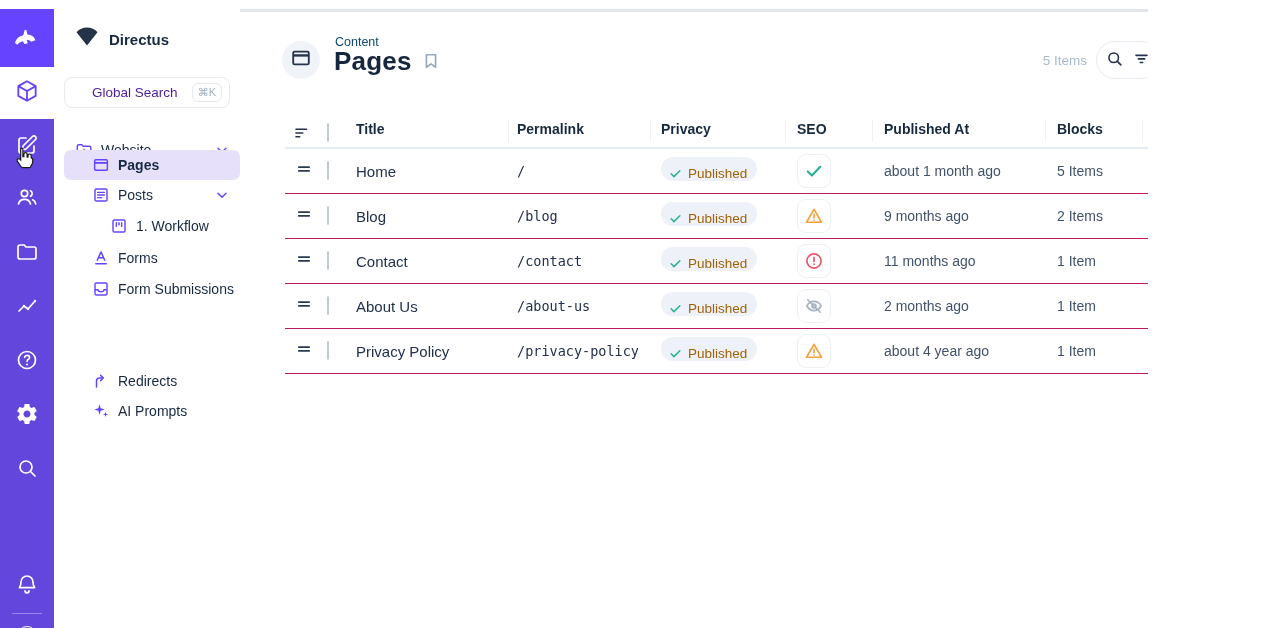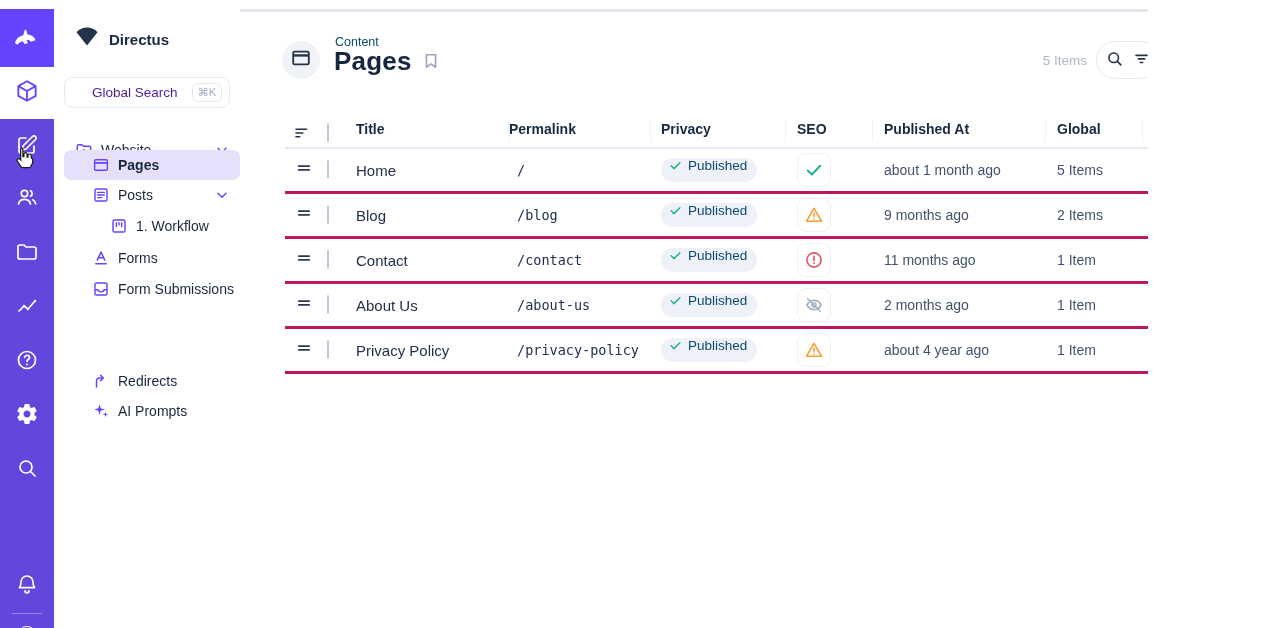--- a/index.html
+++ b/index.html
@@ -41,32 +41,32 @@
   .hd-bookmark{position:absolute;left:421px;top:41px;}
   .hd-count{position:absolute;left:1010px;top:44px;width:77px;text-align:right;font-size:13.5px;color:#A9B9CC;}
   .hd-pill{position:absolute;left:1096px;top:32px;width:64px;height:38px;border:1px solid #E6EBF1;border-radius:19px;background:#fff;display:flex;align-items:center;justify-content:center;gap:8px;}
   .hd-add{position:absolute;left:1164px;top:31px;width:40px;height:40px;border-radius:50%;background:#6644FF;display:flex;align-items:center;justify-content:center;box-shadow:0 3px 8px rgba(102,68,255,.35);}
 
   
   .table{position:absolute;left:285px;top:108px;width:920px;}
   .t-head{position:relative;height:32px;border-bottom:2px solid #E4EAF1;}
   .t-head .th{position:absolute;top:4px;font-size:14px;font-weight:bold;color:#172940;}
   .t-sep{position:absolute;top:3px;height:22px;width:1px;background:#EEF2F6;}
-  .t-row{position:relative;height:45px;border-bottom:3px solid #be185d;}
+  .t-row{position:relative;height:45px;border-bottom:1px solid #be185d;}
   .cell{position:absolute;top:50%;transform:translateY(-50%);}
   .c-handle{left:10px;}
   .c-check{left:42px;}
   .c-title{left:71px;font-size:15px;color:#21304D;}
   .c-perma{left:232px;font-family:"DejaVu Sans Mono",monospace;font-size:13.5px;color:#21304D;}
   .c-status{left:376px;}
   .c-seo{left:512px;}
   .c-pub{left:599px;font-size:14px;color:#42526B;}
   .c-blocks{left:772px;font-size:14px;color:#42526B;}
   .checkbox{width:17px;height:17px;border:1.5px solid #BCC8D5;border-radius:4px;background:#fff;}
-  .badge{display:inline-flex;align-items:flex-start;gap:5px;height:24px;padding:0 10px 0 7px;border-radius:12px;background:#EEF1F8;font-size:13.5px;color:#0c4a6e;}
+  .badge{display:inline-flex;align-items:flex-end;gap:5px;height:24px;padding:0 10px 0 7px;border-radius:12px;background:#EEF1F8;font-size:13.5px;color:#a16207;}
   .seo-box{width:34px;height:34px;border:1px solid #EDF1F5;border-radius:9px;background:#fff;display:flex;align-items:center;justify-content:center;}
   .seo-box [data-seo]{display:none;align-items:center;justify-content:center;}
 
   
   .rsb{position:absolute;left:1235px;top:0;width:32px;height:628px;background:#fff;}
   .rsb-btn{position:absolute;left:0;width:32px;height:55px;display:flex;align-items:center;justify-content:center;}
   .rsb-div{position:absolute;left:1px;width:31px;height:1px;background:#EDF1F5;}
   .rsb-partial{position:absolute;left:10px;top:620px;width:17px;height:12px;background:#25334A;border-radius:4px 4px 0 0;}
   .rsb-partial:before{content:"";position:absolute;left:5px;top:-3px;width:7px;height:4px;background:#25334A;border-radius:2px 2px 0 0;}
 
@@ -312,25 +312,25 @@
 
   <div class="table">
     <div class="t-head">
       <span class="th" style="left:8px;top:7px;">
         <svg width="18" height="18" viewBox="0 0 24 24" fill="none" stroke="#22304A" stroke-width="2.1" stroke-linecap="round">
             <path d="M4 7h14M4 12h9M4 17h5"></path>
           </svg>
       </span>
       <span class="cell c-check" style="top:16px;"><span class="checkbox"></span></span>
       <span class="th" style="left:71px;">Title</span>
-      <span class="th" style="left:224px;">Permalink</span>
+      <span class="th" style="left:232px;">Permalink</span>
       <span class="th" style="left:376px;">Privacy</span>
       <span class="th" style="left:512px;">SEO</span>
       <span class="th" style="left:599px;">Published At</span>
-      <span class="th" style="left:772px;">Global</span>
+      <span class="th" style="left:772px;">Blocks</span>
       <span class="th" style="left:898px;top:5px;">
         <svg width="20" height="20" viewBox="0 0 24 24" fill="none" stroke="#9AA8BC" stroke-width="2" stroke-linecap="round">
             <path d="M12 5v14M5 12h14"></path>
           </svg>
       </span>
       <span class="t-sep" style="left:223px;"></span>
         <span class="t-sep" style="left:365px;"></span>
       <span class="t-sep" style="left:500px;"></span>
         <span class="t-sep" style="left:587px;"></span>
       <span class="t-sep" style="left:760px;"></span>

